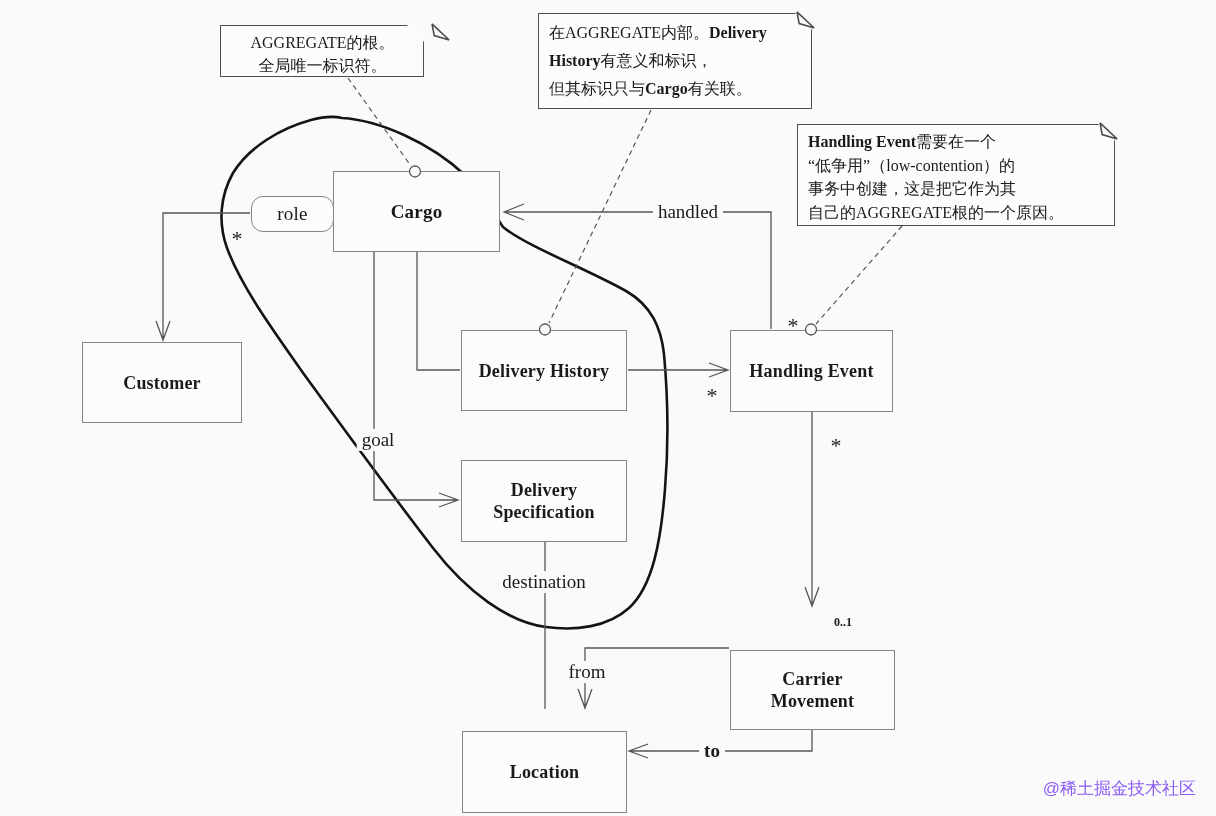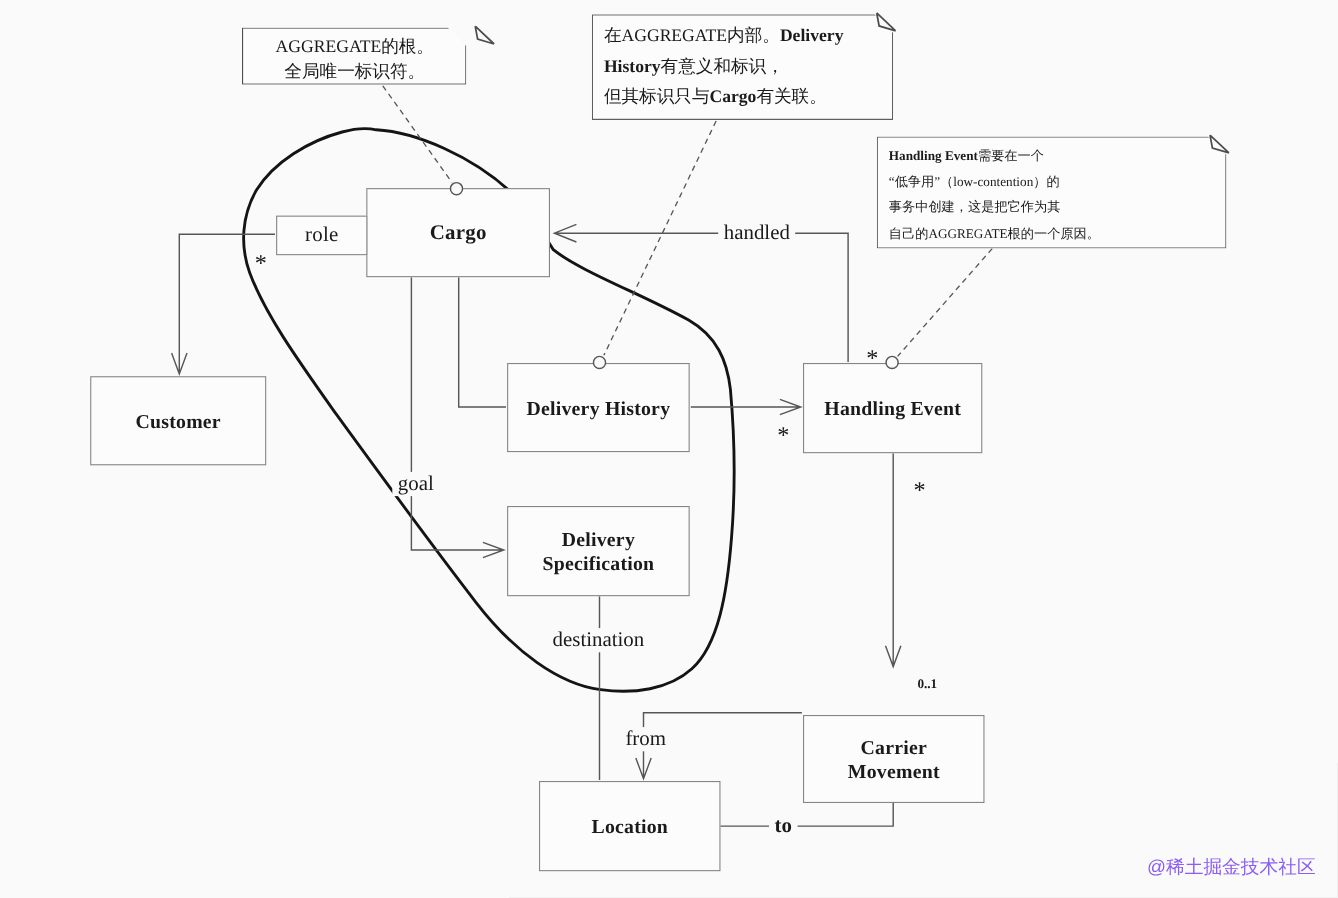--- a/index.html
+++ b/index.html
@@ -110,21 +110,21 @@
 
     <path d="M 348 78 L 411 166" fill="none" stroke="#565656" stroke-width="1.2" stroke-dasharray="5 4"></path>
     <path d="M 651 110 L 549 323" fill="none" stroke="#565656" stroke-width="1.2" stroke-dasharray="5 4"></path>
     <path d="M 902 226 L 816 324" fill="none" stroke="#565656" stroke-width="1.2" stroke-dasharray="5 4"></path>
   </svg>
 
   <div class="node" style="left:333px;top:171px;width:167px;height:81px;font-size:19px;">
     <span>Cargo</span>
   </div>
 
-  <div class="node small" style="left:251px;top:196px;width:83px;height:36px;">
+  <div class="node small" style="left:251px;top:196px;width:83px;height:36px;border-radius:12px;">
     <span>role</span>
   </div>
 
   <div class="node" style="left:82px;top:342px;width:160px;height:81px;">
     <span>Customer</span>
   </div>
 
   <div class="node" style="left:461px;top:330px;width:166px;height:81px;">
     <span>Delivery History</span>
   </div>
@@ -140,21 +140,21 @@
     </span>
   </div>
 
   <div class="node" style="left:730px;top:608px;width:165px;height:80px;margin-top:42px;">
     <span>
       <span style="display:block">Carrier</span>
       <span style="display:block">Movement</span>
     </span>
   </div>
 
-  <div class="node" style="left:462px;top:710px;width:165px;height:82px;margin-left:28px;">
+  <div class="node" style="left:462px;top:731px;width:165px;height:82px;">
     <span>Location</span>
   </div>
 
   <svg class="layer" width="1216" height="816" viewBox="0 0 1216 816" style="z-index:5;pointer-events:none;">
     <circle cx="415" cy="171.5" r="5.5" fill="#fafafa" stroke="#565656" stroke-width="1.3"></circle>
     <circle cx="545" cy="329.5" r="5.5" fill="#fafafa" stroke="#565656" stroke-width="1.3"></circle>
     <circle cx="811" cy="329.5" r="5.5" fill="#fafafa" stroke="#565656" stroke-width="1.3"></circle>
   </svg>
 
   <div class="note" style="left:220px;top:25px;width:204px;height:52px;text-align:center;line-height:23px;">
@@ -167,21 +167,21 @@
 
   <div class="note" style="left:538px;top:13px;width:274px;height:96px;line-height:28px;">
     <span class="ln"><span>在AGGREGATE内部。</span><span class="b">Delivery</span></span>
     <span class="ln"><span class="b">History</span><span>有意义和标识，</span></span>
     <span class="ln"><span>但其标识只与</span><span class="b">Cargo</span><span>有关联。</span></span>
   </div>
   <svg class="fold" style="left:795px;top:11px;right:auto;position:absolute;" width="20" height="20">
     <path d="M2 0.8 L19.2 17 M2 0.8 L4.2 12.6 L19.2 17" fill="none" stroke="#4d4d4d" stroke-width="1.6"></path>
   </svg>
 
-  <div class="note" style="left:797px;top:124px;width:318px;height:102px;line-height:23.5px;font-size:12px;">
+  <div class="note" style="left:797px;top:124px;width:318px;height:102px;line-height:23.5px;font-size:16px;">
     <span class="ln"><span class="b">Handling Event</span><span>需要在一个</span></span>
     <span class="ln">“低争用”（low-contention）的</span>
     <span class="ln">事务中创建，这是把它作为其</span>
     <span class="ln">自己的AGGREGATE根的一个原因。</span>
   </div>
   <svg class="fold" style="left:1098px;top:122px;right:auto;position:absolute;" width="20" height="20">
     <path d="M2 0.8 L19.2 17 M2 0.8 L4.2 12.6 L19.2 17" fill="none" stroke="#4d4d4d" stroke-width="1.6"></path>
   </svg>
 
   <div class="edge-label" style="left:688px;top:212px;">handled</div>

